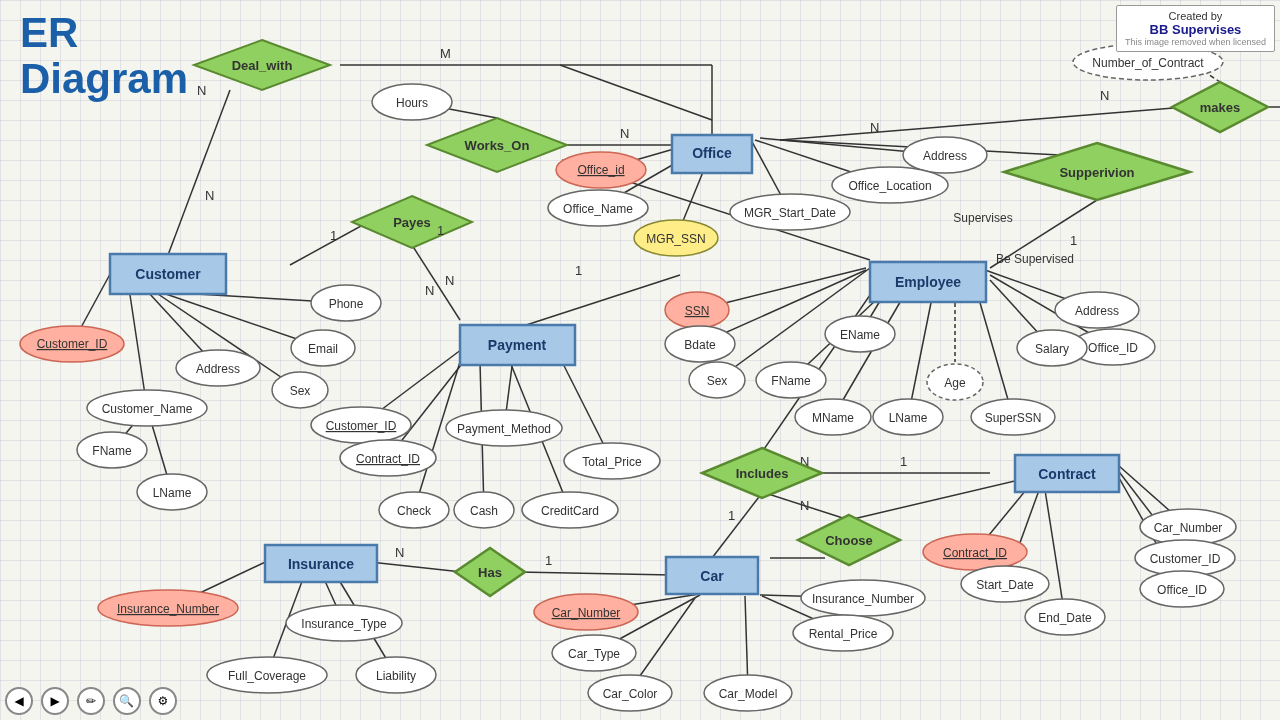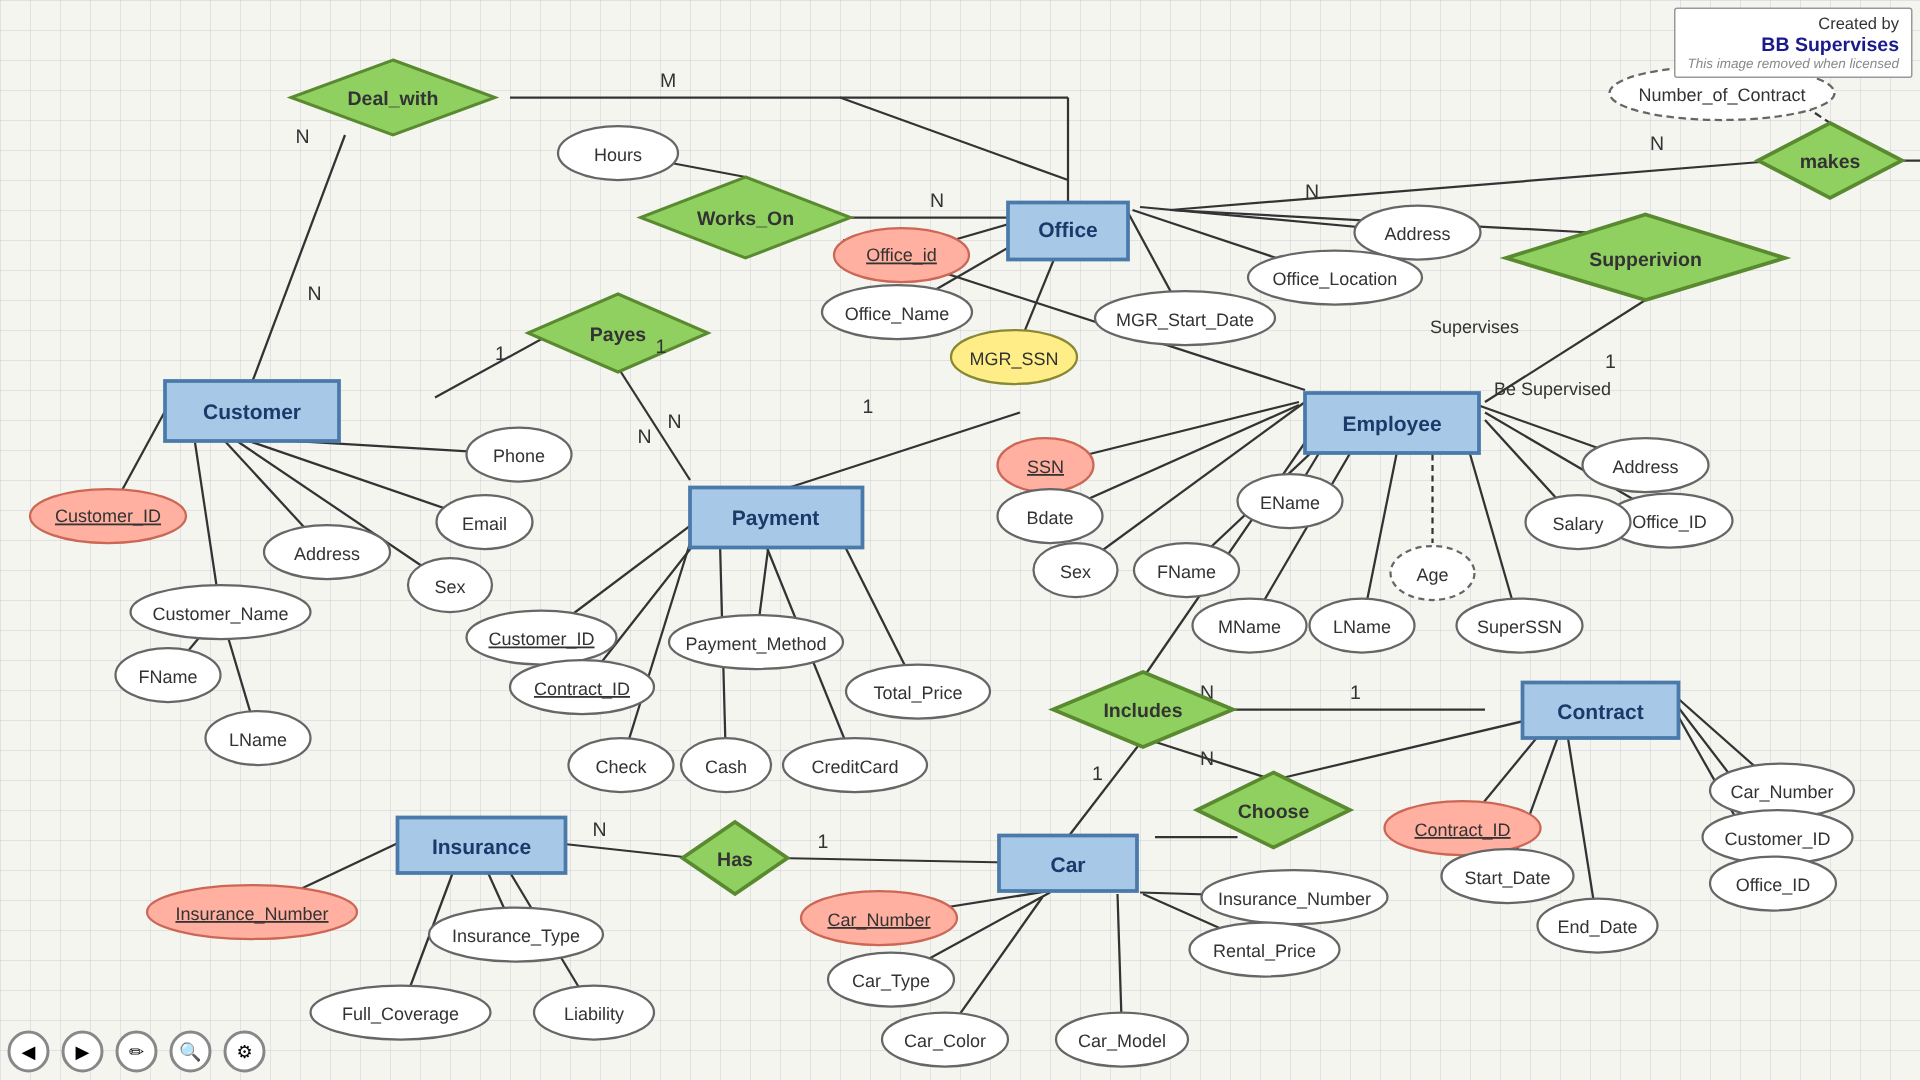--- a/index.html
+++ b/index.html
@@ -36,21 +36,21 @@
     
     .watermark {
       position: absolute;
       top: 5px;
       right: 5px;
       background: white;
       border: 1px solid #999;
       padding: 4px 8px;
       font-size: 11px;
       color: #333;
-      text-align: right;
+      text-align: center;
       border-radius: 2px;
     }
     .watermark .bb {
       font-weight: bold;
       font-size: 13px;
       color: #1a1a8c;
     }
 
     
     .nav-bar {
@@ -391,25 +391,27 @@
 
   <text x="197" y="95" font-size="13" fill="#333">N</text>
   <text x="437" y="235" font-size="13" fill="#333">1</text>
   <text x="445" y="285" font-size="13" fill="#333">N</text>
 
 </svg>
 
 <div class="watermark">
   <div>Created by</div>
   <div class="bb">BB Supervises</div>
-  <div style="font-size:9px;color:#888;font-style:italic;">This image removed when licensed</div>
+  <div style="font-size:9px;color:#888;">This image removed when licensed</div>
 </div>
 
 <div class="nav-bar">
   <div class="nav-btn">◀</div>
   <div class="nav-btn">▶</div>
   <div class="nav-btn">✏</div>
   <div class="nav-btn">🔍</div>
   <div class="nav-btn">⚙</div>
 </div>
 
 <div style="position:absolute;top:10px;left:20px;">
+  <div style="font-size:42px;font-weight:bold;color:#1a5fa8;line-height:1.1;">ER</div>
+  <div style="font-size:42px;font-weight:bold;color:#1a5fa8;line-height:1.1;">Diagram</div>
 </div>
 
 </body></html>

